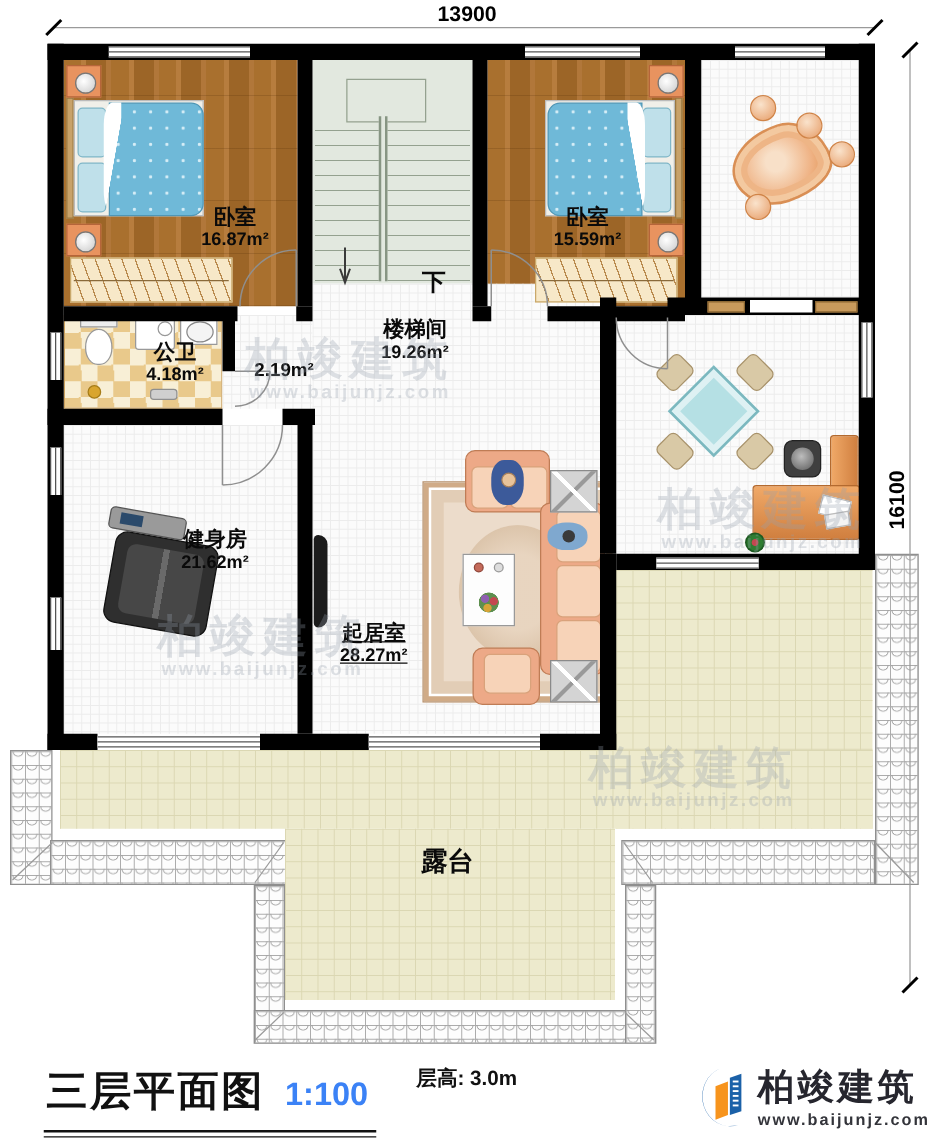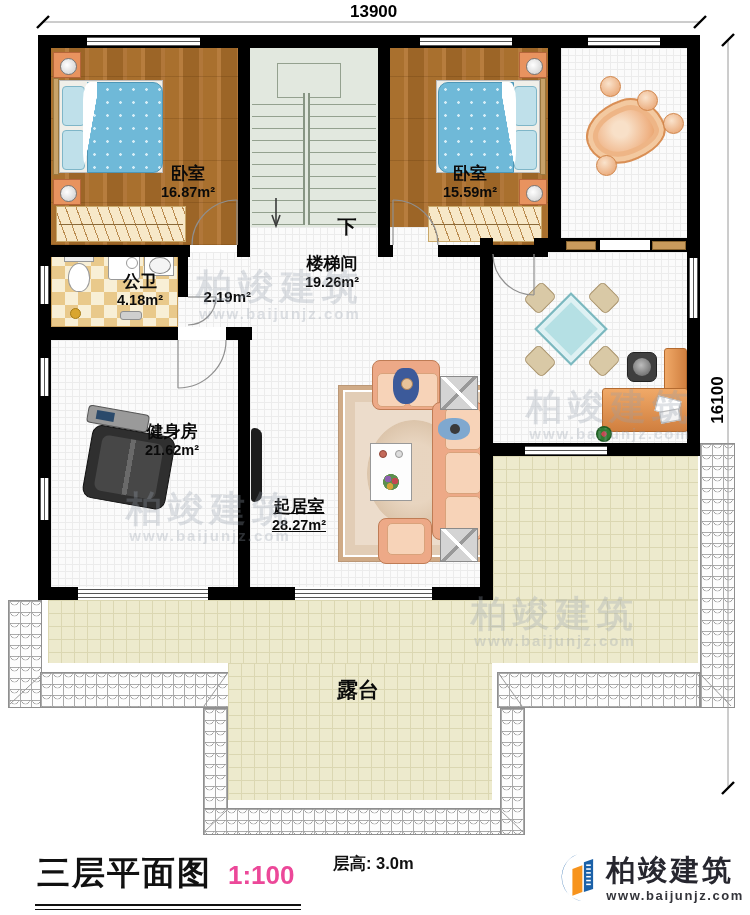--- a/index.html
+++ b/index.html
@@ -56,21 +56,21 @@
   .wm .wmb{font-size:36px;letter-spacing:6px;}
   .wm .wms{font-size:15px;letter-spacing:2px;}
   .dim{position:absolute;z-index:21;color:#000;font-weight:bold;font-size:17px;text-align:right;}
   svg.overlay{position:absolute;left:0;top:0;z-index:14;pointer-events:none;}
   
   #footer{position:absolute;left:0;top:845px;width:750px;height:70px;background:#fff;z-index:25;}
   .ft-title{position:absolute;left:35px;top:6px;display:flex;align-items:baseline;gap:16px;
     border-bottom:2px solid #111;padding:0 6px 8px 2px;}
   .ft-title:after{content:"";position:absolute;left:0;right:0;bottom:-6px;height:1px;background:#111;}
   .ft-title .t1{font-size:33px;font-weight:bold;color:#111;letter-spacing:2px;}
-  .ft-title .t2{font-size:26px;font-weight:bold;color:#ec4899;}
+  .ft-title .t2{font-size:26px;font-weight:bold;color:#3b82f6;}
   .ft-mid{position:absolute;left:333px;top:5px;color:#111;font-weight:bold;font-size:16.5px;line-height:1.65;}
   .ft-logo{position:absolute;right:6px;top:6px;display:flex;align-items:center;gap:6px;}
   .ft-logo .brand{font-size:29px;font-weight:bold;color:#26262e;letter-spacing:3px;line-height:1;}
   .ft-logo .site{font-size:13px;font-weight:bold;color:#33343a;letter-spacing:1.6px;margin-top:3px;}
 </style>
 </head>
 <body>
 
 <div id="plan">
 

